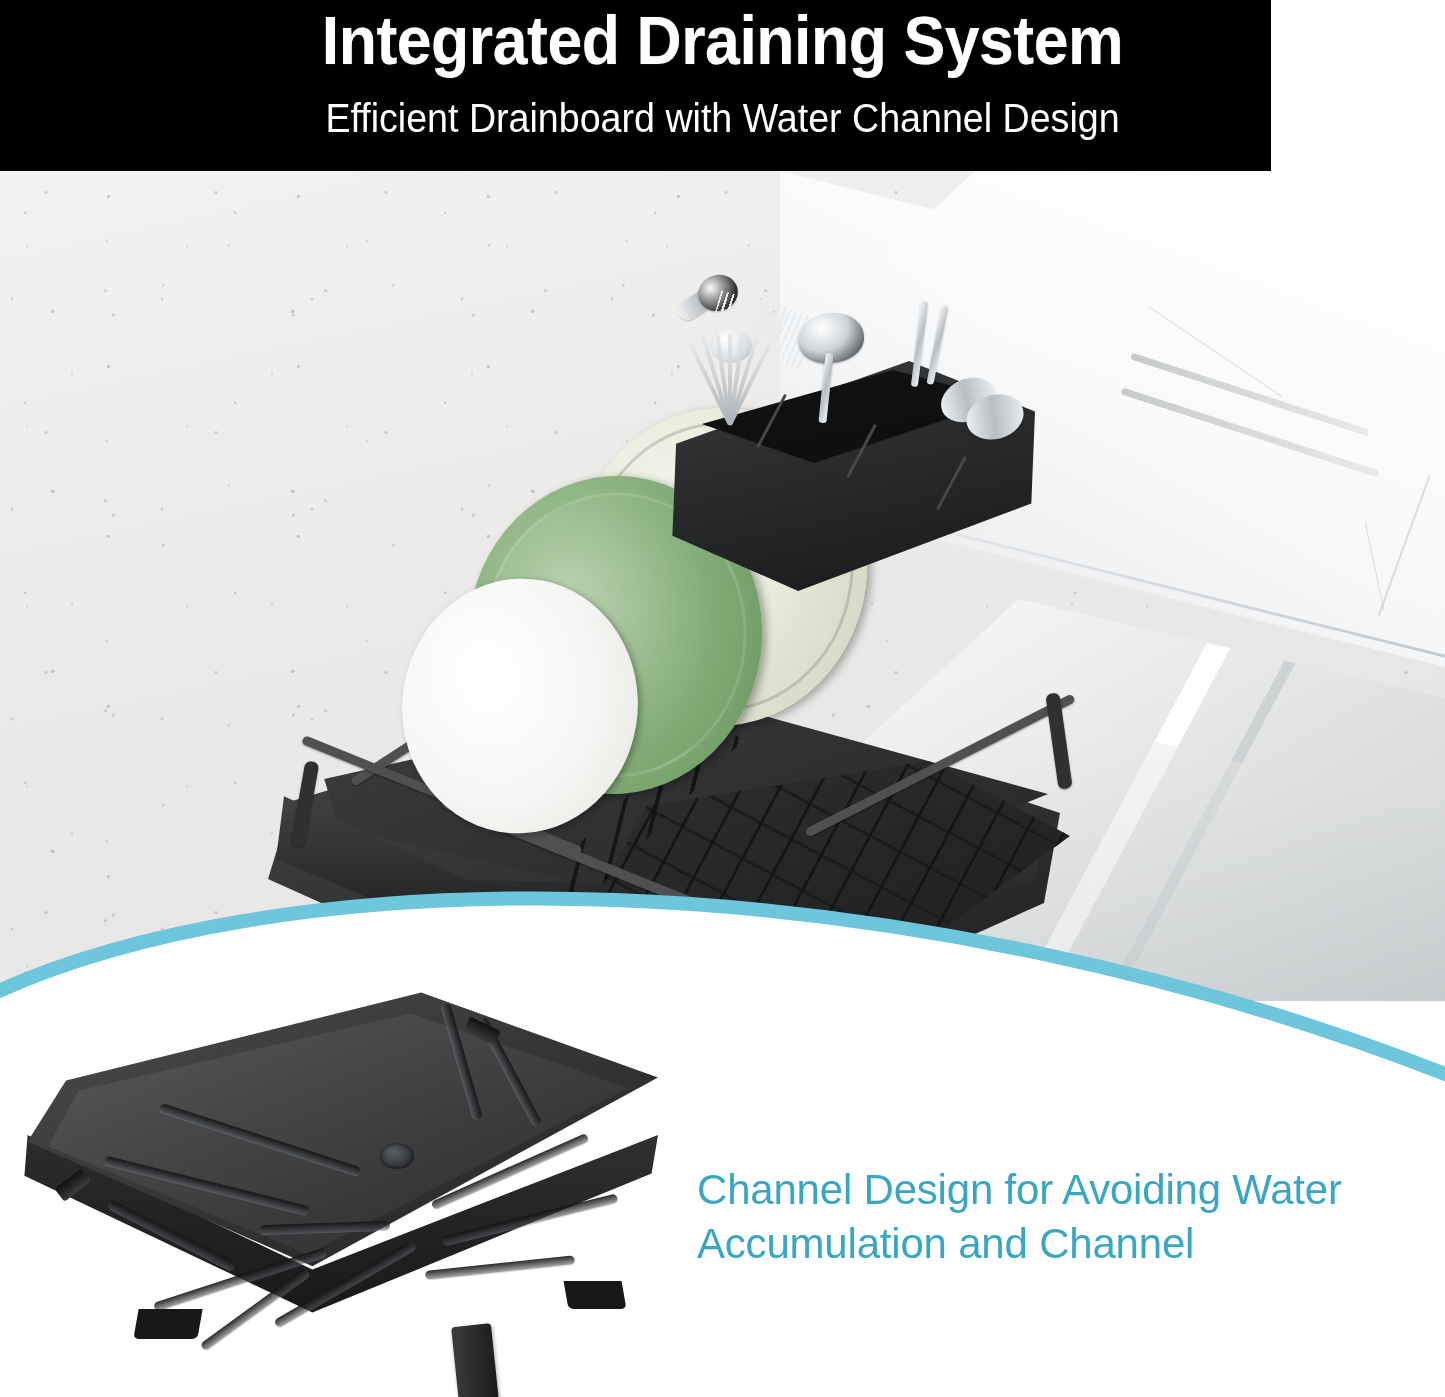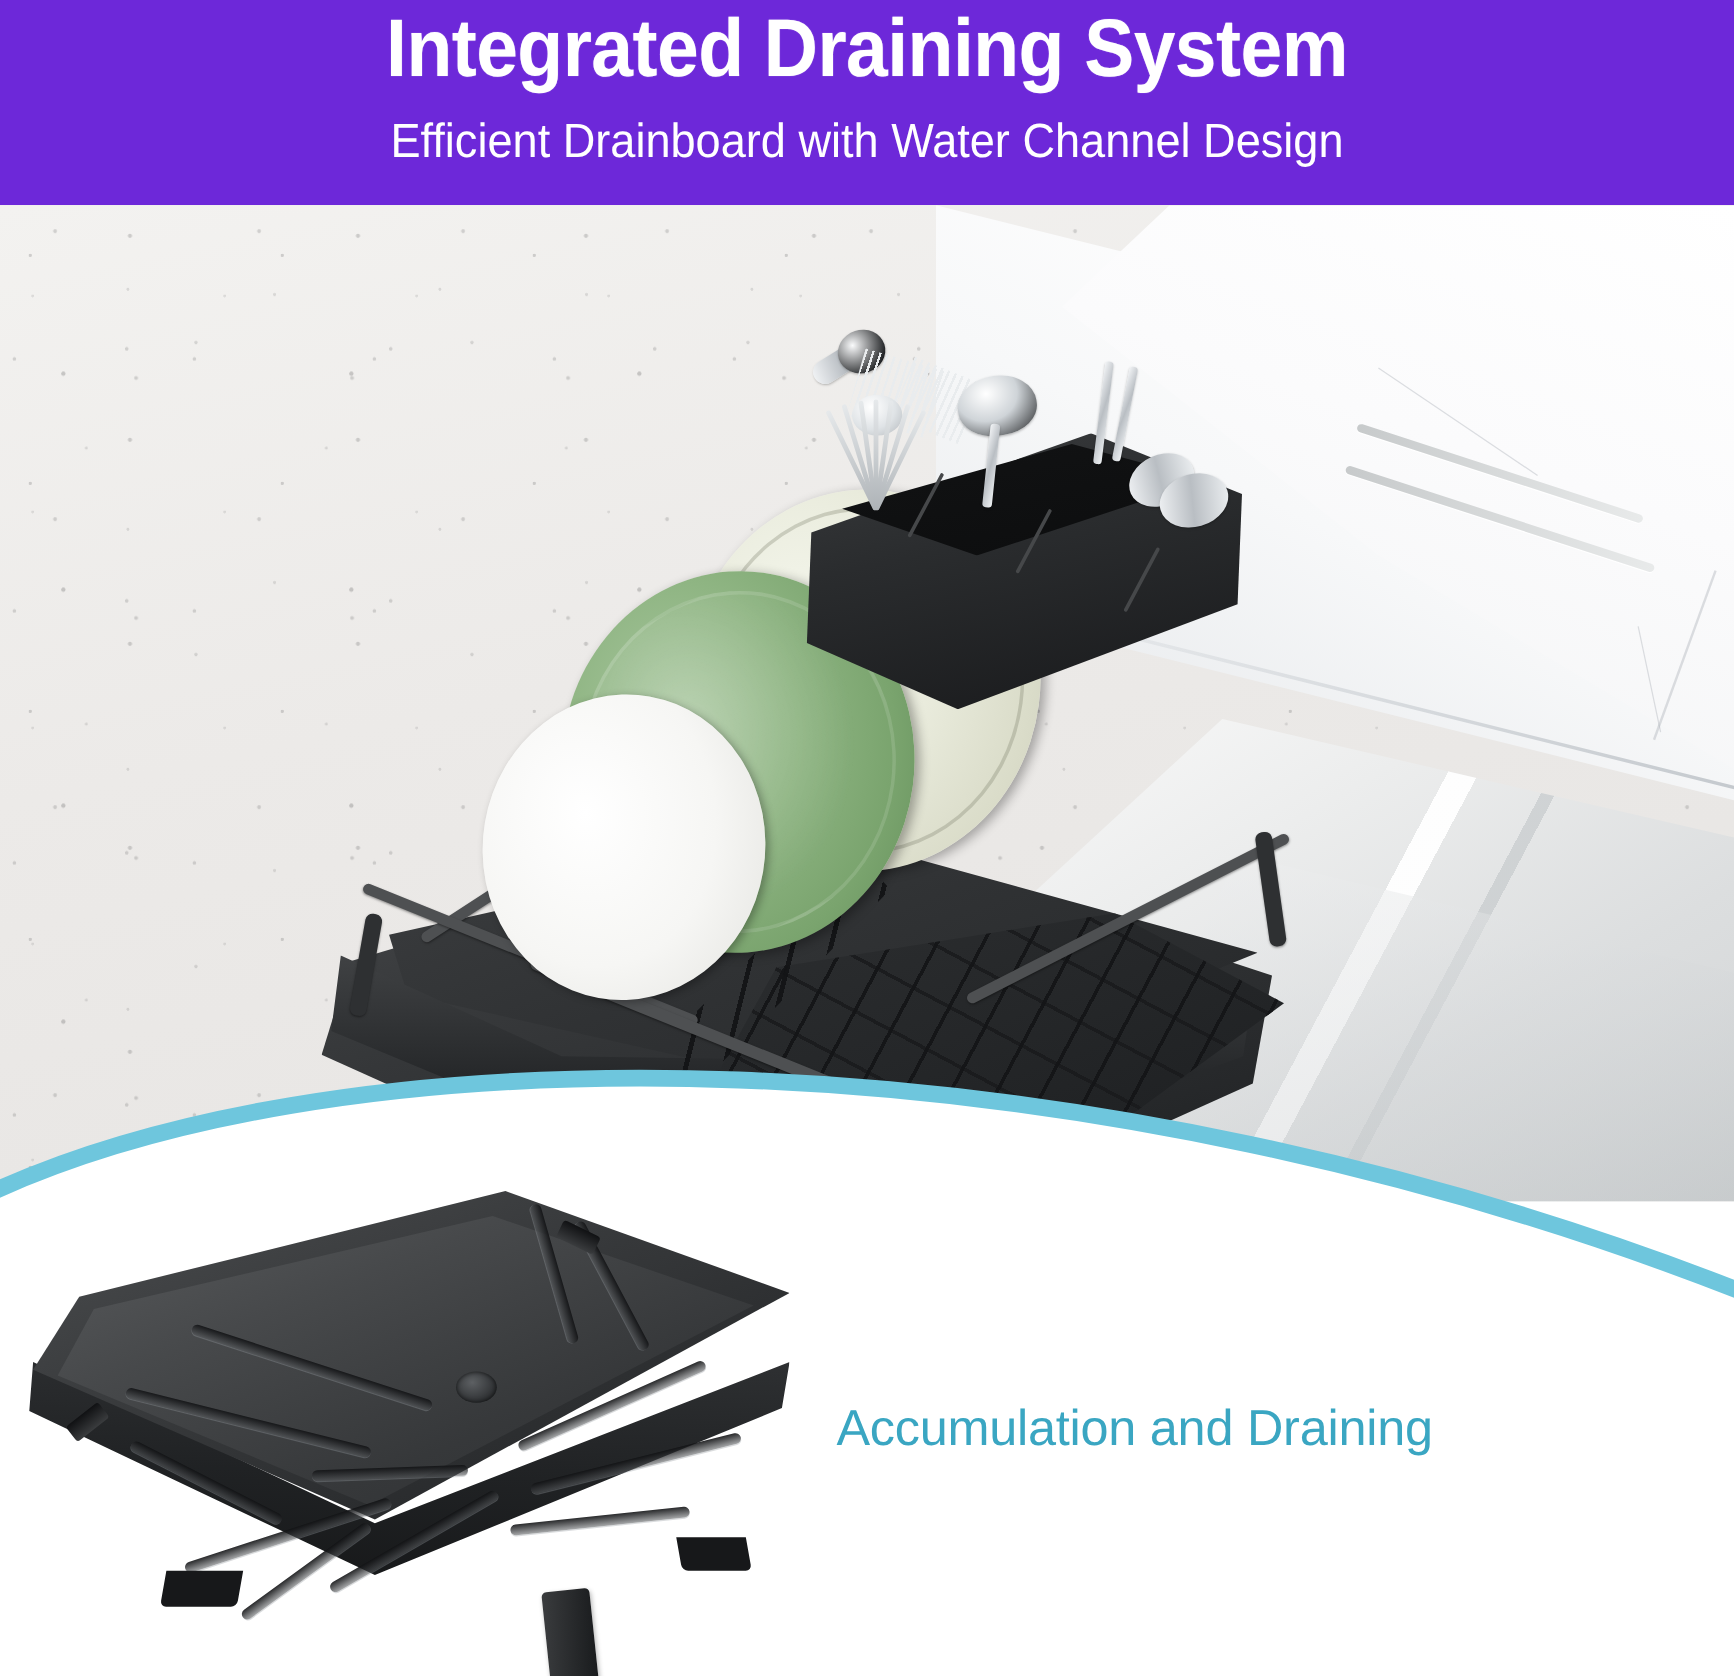--- a/index.html
+++ b/index.html
@@ -6,22 +6,22 @@
   body{font-family:"Liberation Sans","DejaVu Sans",sans-serif;}
 
   .page{
     position:relative;
     width:1445px;height:1397px;
     overflow:hidden;background:#ffffff;
   }
 
   
   .header-band{
-    position:absolute;left:0;top:0;width:1445px;height:171px;
-    background:#6d28d9;
+    position:absolute;left:0;top:0;width:1271px;height:171px;
+    background:#000000;
     overflow:hidden;
   }
   .header-title{
     position:absolute;left:0;top:6px;width:1445px;
     text-align:center;
     color:#ffffff;
     font-size:68px;
     font-weight:bold;
     letter-spacing:-0.5px;
     line-height:1.0;
@@ -424,16 +424,17 @@
 
     <div class="db-hub"></div>
     <div class="db-notch" style="left:455px;top:38px;transform:rotate(26deg);"></div>
     <div class="db-notch" style="left:46px;top:192px;transform:rotate(-38deg);"></div>
     <div class="db-leg"></div>
     <div class="db-foot" style="left:126px;top:324px;width:64px;height:30px;transform:skewX(-10deg);"></div>
     <div class="db-foot" style="left:556px;top:296px;width:58px;height:28px;transform:skewX(10deg);"></div>
   </div>
 
   <div class="caption">
-    <span>Accumulation and Draining</span>
+    <span>Channel Design for Avoiding Water</span>
+    <span>Accumulation and Channel</span>
   </div>
 
 </div>
 
 </body></html>

